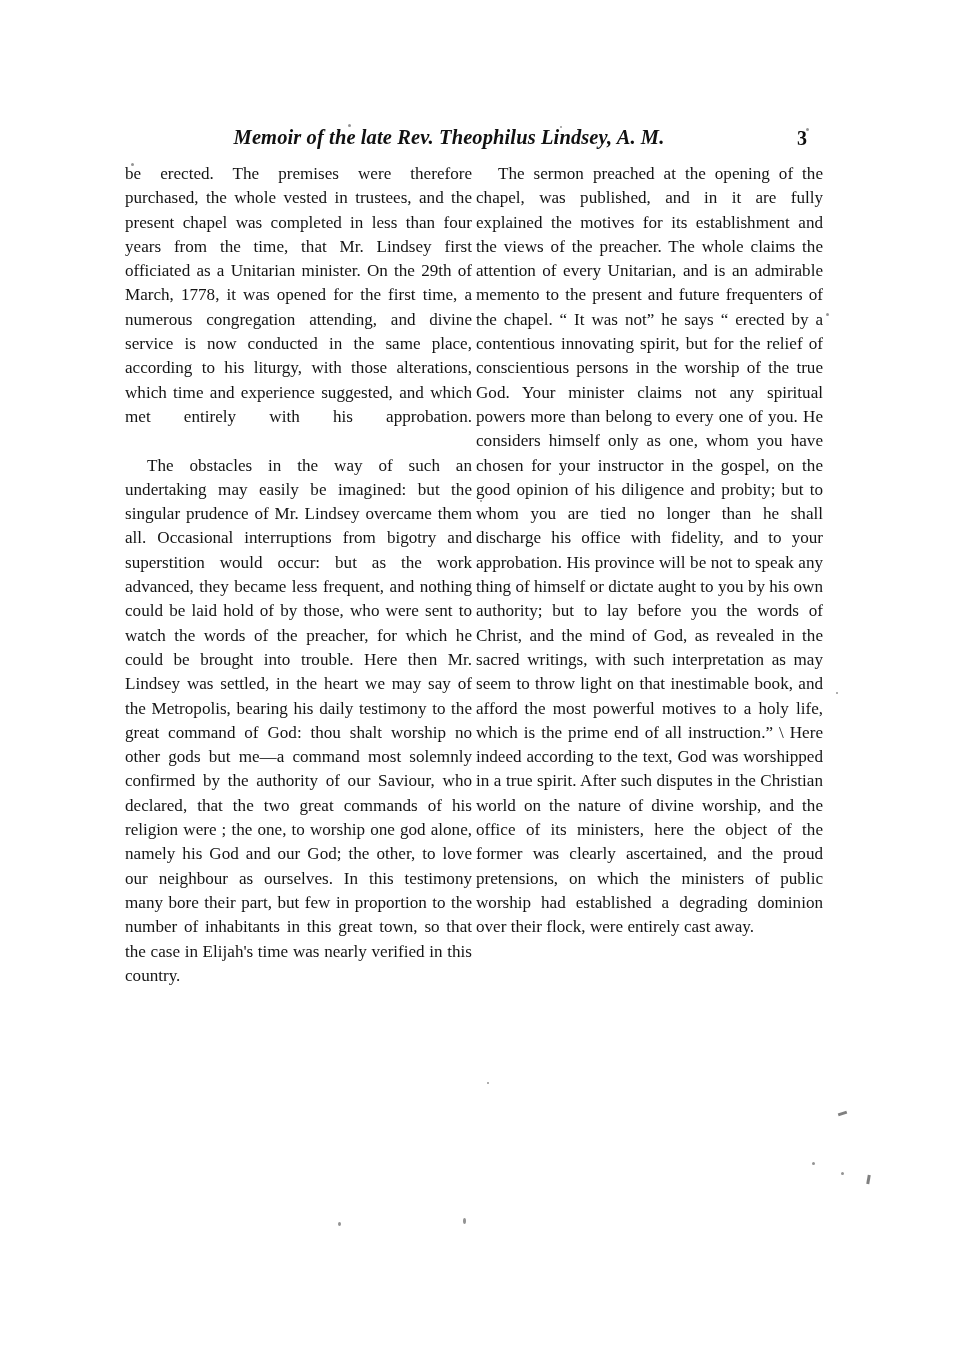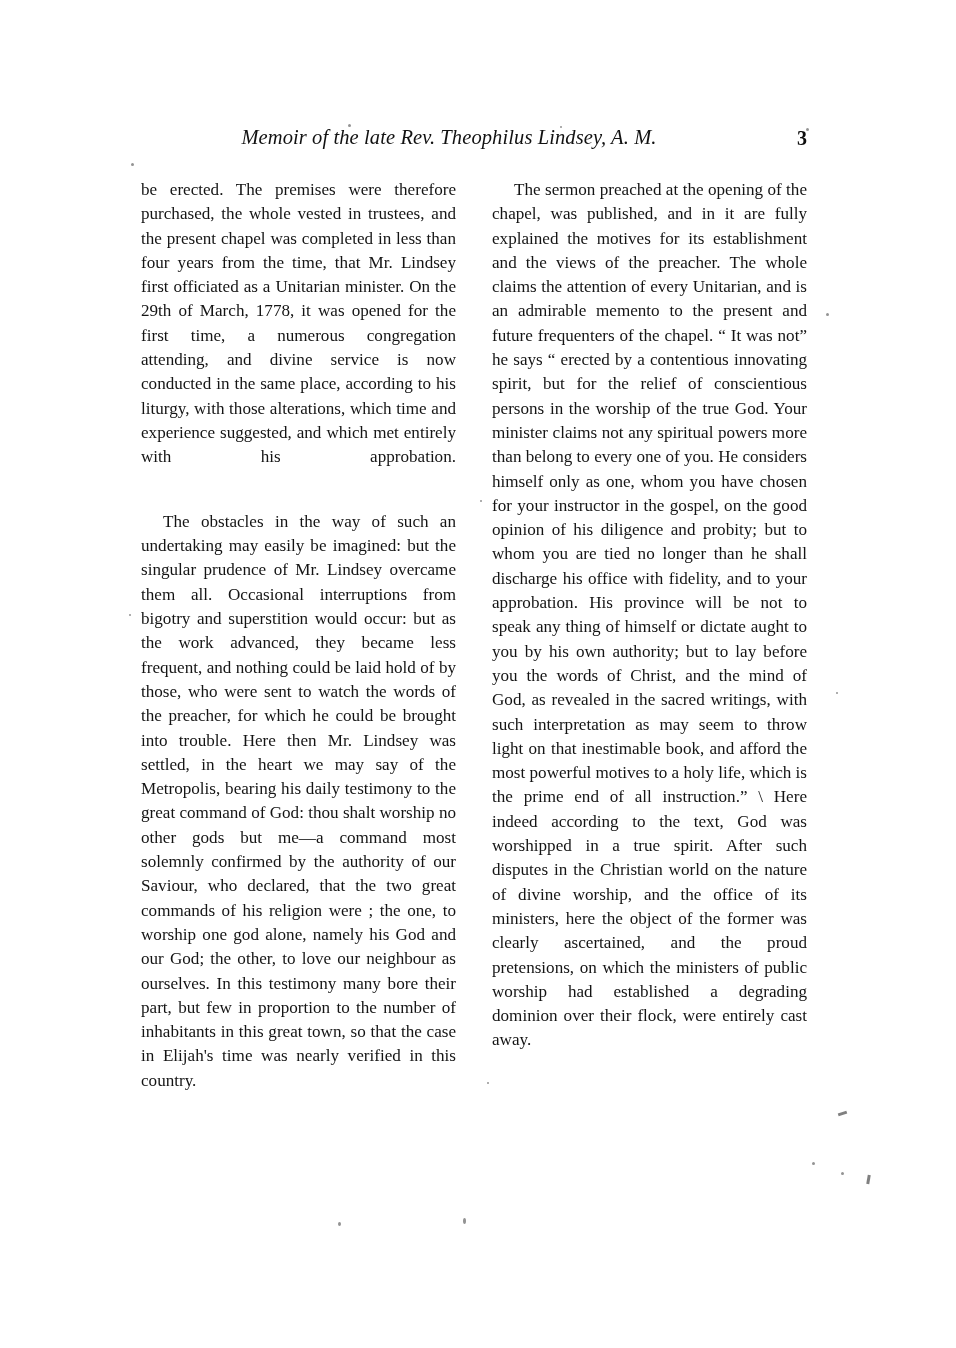--- a/index.html
+++ b/index.html
@@ -26,21 +26,21 @@
     width: 718px;
     height: 30px;
   }
   .running-head .title {
     position: absolute;
     left: 0;
     top: 0;
     width: 648px;
     text-align: center;
     font-style: italic;
-    font-weight: 400;
+    font-weight: 700;
     font-size: 20.5px;
     letter-spacing: 0.1px;
     white-space: nowrap;
     color: #111111;
   }
   .running-head .folio {
     position: absolute;
     right: 36px;
     top: 1px;
     font-weight: 700;
@@ -63,21 +63,21 @@
     font-size: 17.1px;
     line-height: 24.3px;
     text-align: justify;
     text-justify: inter-word;
     color: #141414;
   }
   .col-left  { left: 0; }
   .col-right { left: 351px; }
 
   .col p {
-    margin: 16px;
+    margin: 0;
     text-indent: 0;
     font-family: Liberation Serif, serif;
   }
   .col p.indent {
     text-indent: 22px;
   }
   
   .col p.flush::after {
     content: "";
     display: inline-block;

